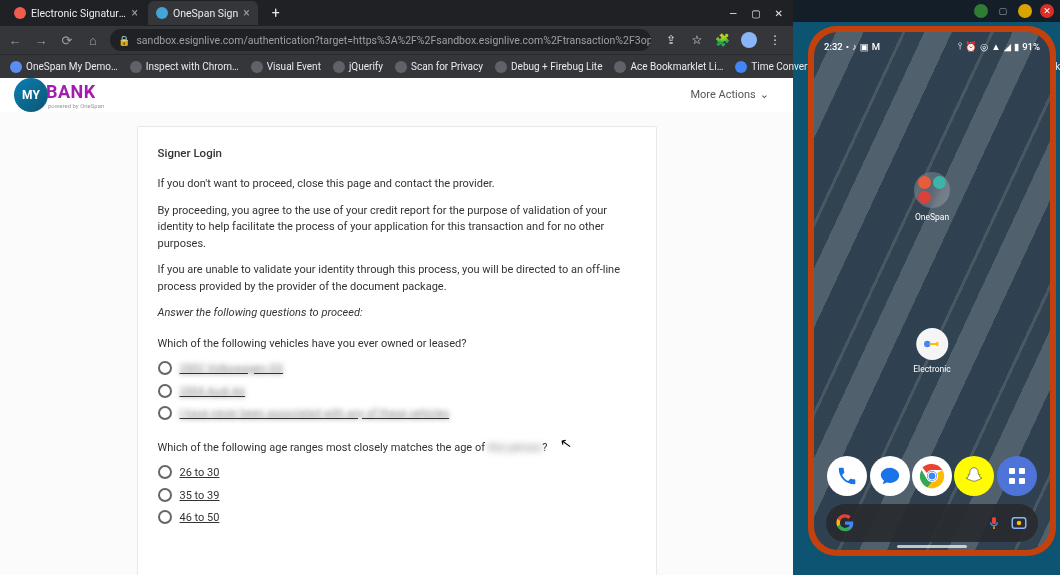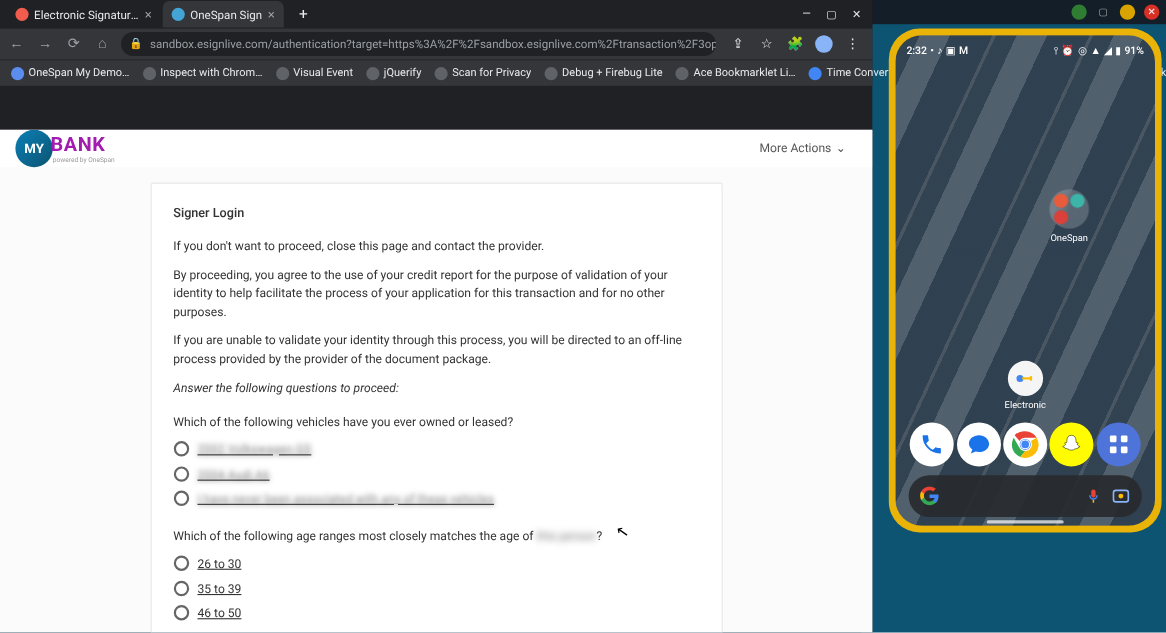--- a/index.html
+++ b/index.html
@@ -88,21 +88,20 @@
   color: #e8eaed;
 }
 .bm { display:flex; align-items:center; gap:4px; padding: 0 4px; white-space:nowrap;}
 .bm .ico { width:12px; height:12px; border-radius:50%; background:#5f6368; display:inline-block;}
 .bm.other { margin-left:auto; }
 .content-area {
   flex: 1;
   background: #fff;
   position: relative;
   overflow: hidden;
-  margin-top: 40px;
 }
 .scroll-track { position:absolute; right:0; top:0; bottom:0; width:10px; background:#f1f1f1;}
 .scroll-thumb { position:absolute; right:1px; top:0; width:8px; height:140px; background:#c1c1c1; border-radius:4px;}
 .topbar {
   height: 34px;
   display: flex;
   align-items: center;
   padding: 0 14px;
   border-bottom: 1px solid rgba(0,0,0,0);
   background:#fff;
@@ -142,42 +141,42 @@
 .blur { color: transparent; text-shadow: 0 0 5px rgba(70,70,70,0.7); user-select:none;}
 .blur-inline { filter: blur(3.5px); display:inline-block; color:#777; }
 .cursor { position:absolute; left:560px; top:357px; font-size:14px; color:#000; z-index:5; pointer-events:none; transform: rotate(-10deg);}
 
 
 .phone {
   position: absolute;
   right: 4px;
   top: 26px;
   width: 248px;
-  height: 458px;
+  height: 530px;
   border-radius: 28px;
-  background: #eab308;
+  background: #c2410c;
   padding: 6px;
 }
 .screen {
   width: 100%;
   height: 100%;
   border-radius: 24px;
   background: #2a3a48;
   background-image:
     repeating-linear-gradient(115deg, rgba(255,255,255,0.15) 0 3px, rgba(80,100,120,0.2) 3px 20px, rgba(200,210,220,0.25) 20px 45px, rgba(60,80,100,0.3) 45px 80px);
   position: relative;
   overflow: hidden;
 }
 .statusbar {
   position:absolute; top:6px; left:10px; right:10px; height:16px;
   display:flex; align-items:center; color:#fff; font-size:9.5px; font-weight:500;
 }
 .stat-left { display:flex; gap:3px; align-items:center;}
 .stat-right { margin-left:auto; display:flex; gap:3px; align-items:center;}
-.widget-cluster { position:absolute; top:140px; left:50%; transform:translateX(-50%); text-align:center;margin-left:40px;}
+.widget-cluster { position:absolute; top:140px; left:50%; transform:translateX(-50%); text-align:center;}
 .widget-cluster .icons { width:36px; height:36px; border-radius:18px; background: rgba(255,255,255,0.2); backdrop-filter: blur(4px); display:grid; grid-template-columns:1fr 1fr; gap:2px; padding:4px; margin:0 auto;}
 .widget-cluster .icons div { border-radius:50%; }
 .widget-cluster .label { color:#fff; font-size:8.5px; margin-top:4px;}
 .pwd-widget { position:absolute; top:296px; left:50%; transform:translateX(-50%); text-align:center;}
 .pwd-widget .circ { width:32px; height:32px; border-radius:50%; background:#f5f5f5; display:flex; align-items:center; justify-content:center; margin:0 auto;}
 .pwd-widget .label { color:#fff; font-size:8.5px; margin-top:4px;}
 .dock {
   position:absolute; bottom:52px; left:12px; right:12px; height:44px;
   display:flex; justify-content:space-around; align-items:center;
 }

